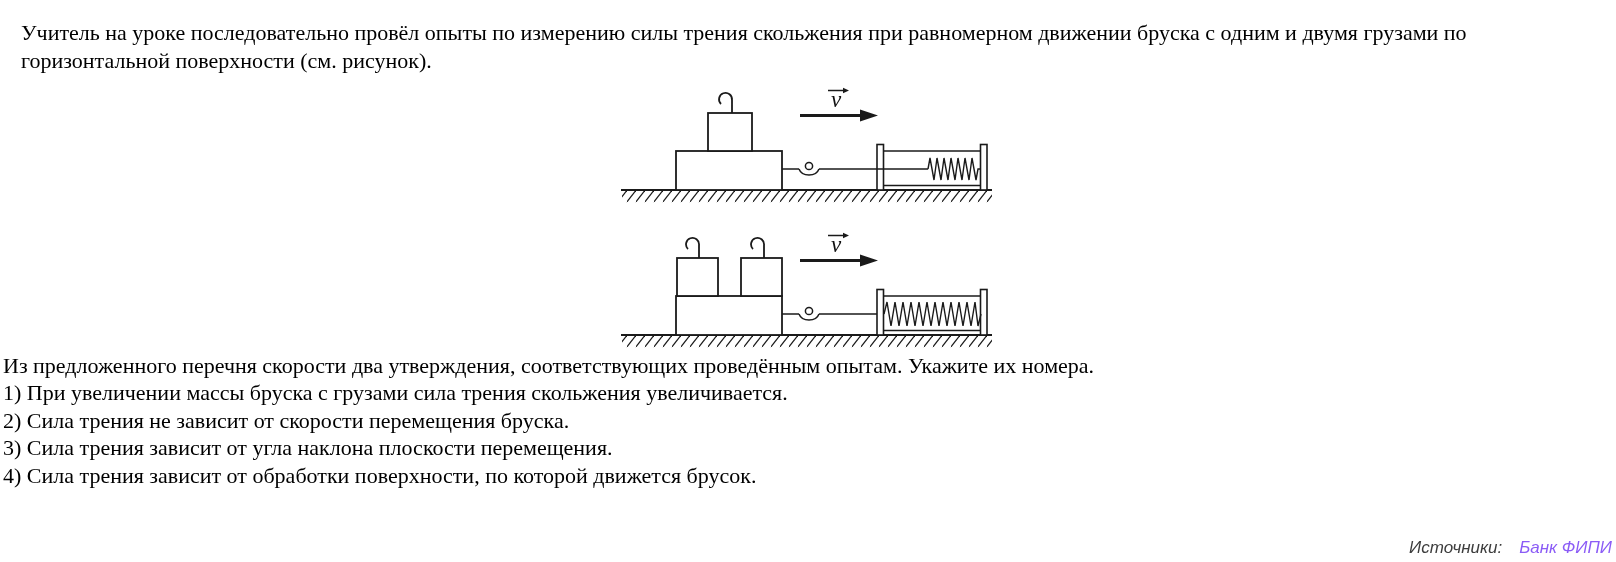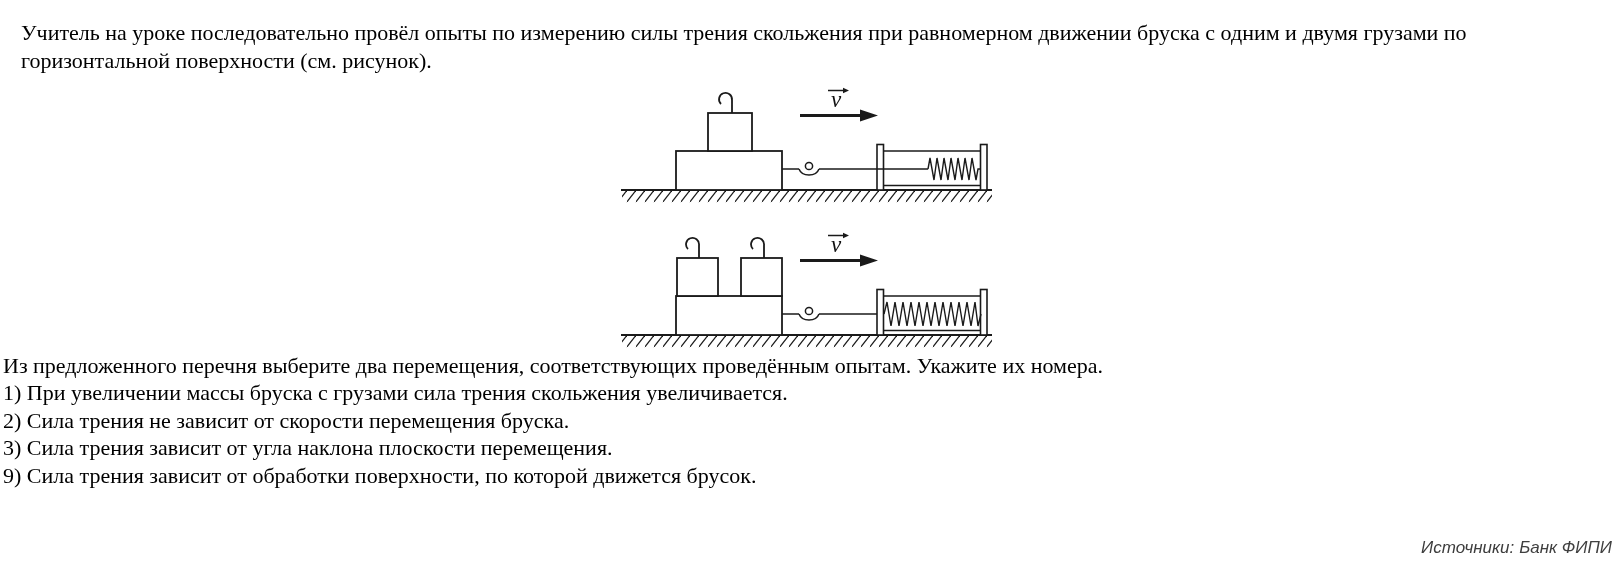--- a/index.html
+++ b/index.html
@@ -32,21 +32,21 @@
   .qa p { margin: 0; }
   .footer {
     position: absolute;
     top: 538px; right: 4px;
     font-family: "Liberation Sans", sans-serif;
     font-style: italic;
     font-size: 17px;
     color: #3d3d3d;
     white-space: nowrap;
   }
-  .footer .source-name { color: #404040; margin-left: 5px; }
+  .footer .source-name { color: #8b5cf6; margin-left: 17px; }
   svg text {
     font-family: "Liberation Serif", serif;
     font-style: italic;
     fill: #111111;
   }
 </style>
 </head>
 <body>
 
 <div>
@@ -127,24 +127,24 @@
         <polygon points="260,24.5 260,36.5 278,30.5" fill="#1a1a1a"></polygon>
         <text x="231" y="22" font-size="23">v</text>
         <line x1="228" y1="5.5" x2="243" y2="5.5" stroke="#1a1a1a" stroke-width="1.5"></line>
         <polygon points="243,2.8 243,8.2 249,5.5" fill="#1a1a1a"></polygon>
       </g>
     </svg>
 
   </div>
 
   <div class="qa">
-    <p>Из предложенного перечня выберите два перемещения, соответствующих проведённым опытам. Укажите их номера.</p>
+    <p>Из предложенного перечня скорости два утверждения, соответствующих проведённым опытам. Укажите их номера.</p>
     <p>1) При увеличении массы бруска с грузами сила трения скольжения увеличивается.</p>
     <p>2) Сила трения не зависит от скорости перемещения бруска.</p>
     <p>3) Сила трения зависит от угла наклона плоскости перемещения.</p>
-    <p>9) Сила трения зависит от обработки поверхности, по которой движется брусок.</p>
+    <p>4) Сила трения зависит от обработки поверхности, по которой движется брусок.</p>
   </div>
 
   <div class="footer">
     <span>Источники:</span><span class="source-name">Банк ФИПИ</span>
   </div>
 
 </div>
 
 </body></html>

